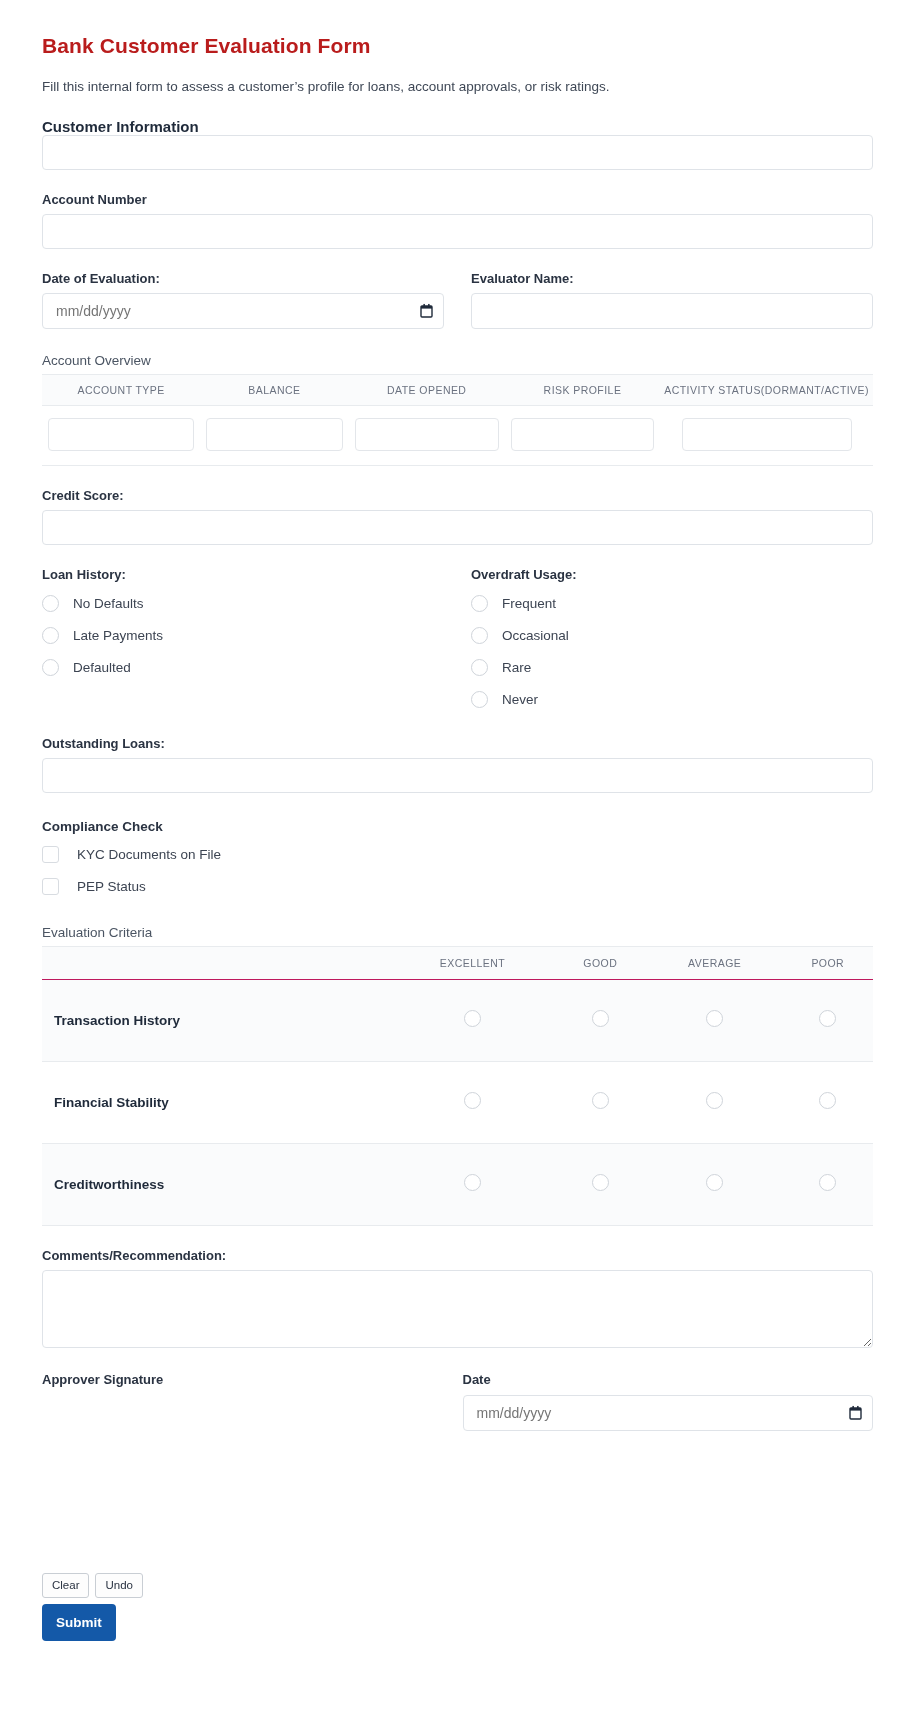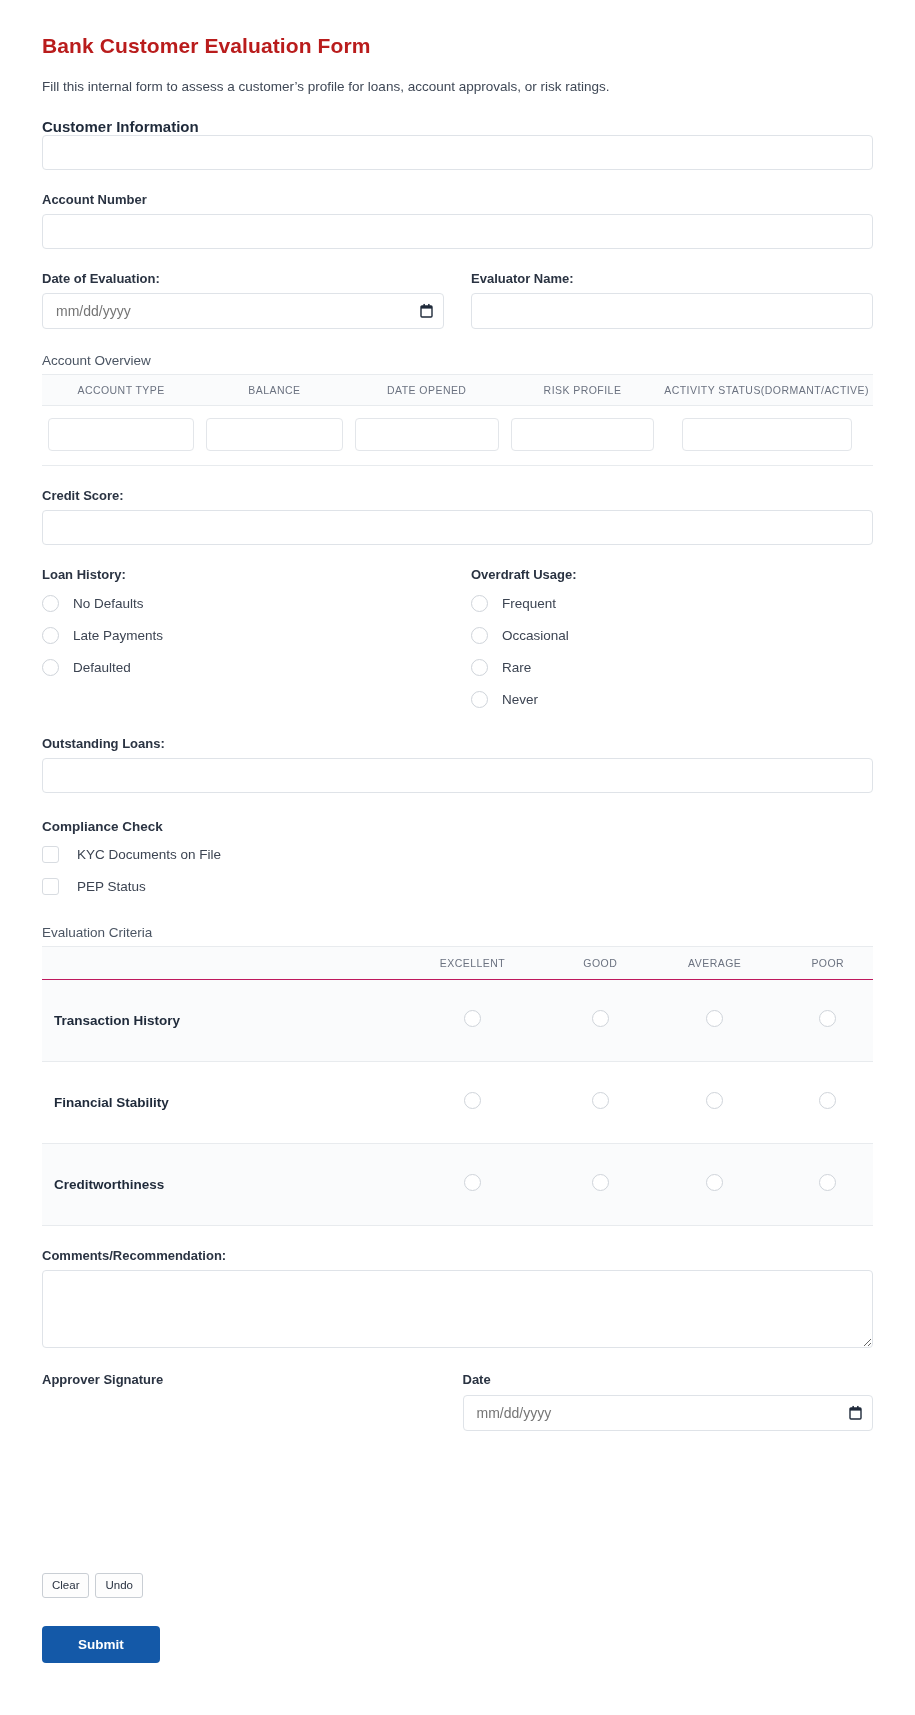--- a/index.html
+++ b/index.html
@@ -242,29 +242,29 @@
     font-size: 11.5px;
     color: #2a3342;
     background: #fdfdfd;
     border: 1px solid #c9ced4;
     border-radius: 3px;
     padding: 4px 9px;
     cursor: pointer;
     line-height: 1.3;
   }
   button.btn-submit {
-    margin-top: 28px;
+    margin-top: 6px;
     font-family: "Liberation Sans", sans-serif;
     font-size: 13.5px;
     font-weight: 600;
     color: #ffffff;
     background: #1459a8;
     border: none;
     border-radius: 4px;
-    padding: 11px 36px;
+    padding: 11px 14px;
     cursor: pointer;
   }
 </style>
 </head>
 <body>
 
 <div class="page">
 
   <h1 class="form-title">Bank Customer Evaluation Form</h1>
   <p class="form-subtitle">Fill this internal form to assess a customer’s profile for loans, account approvals, or risk ratings.</p>

